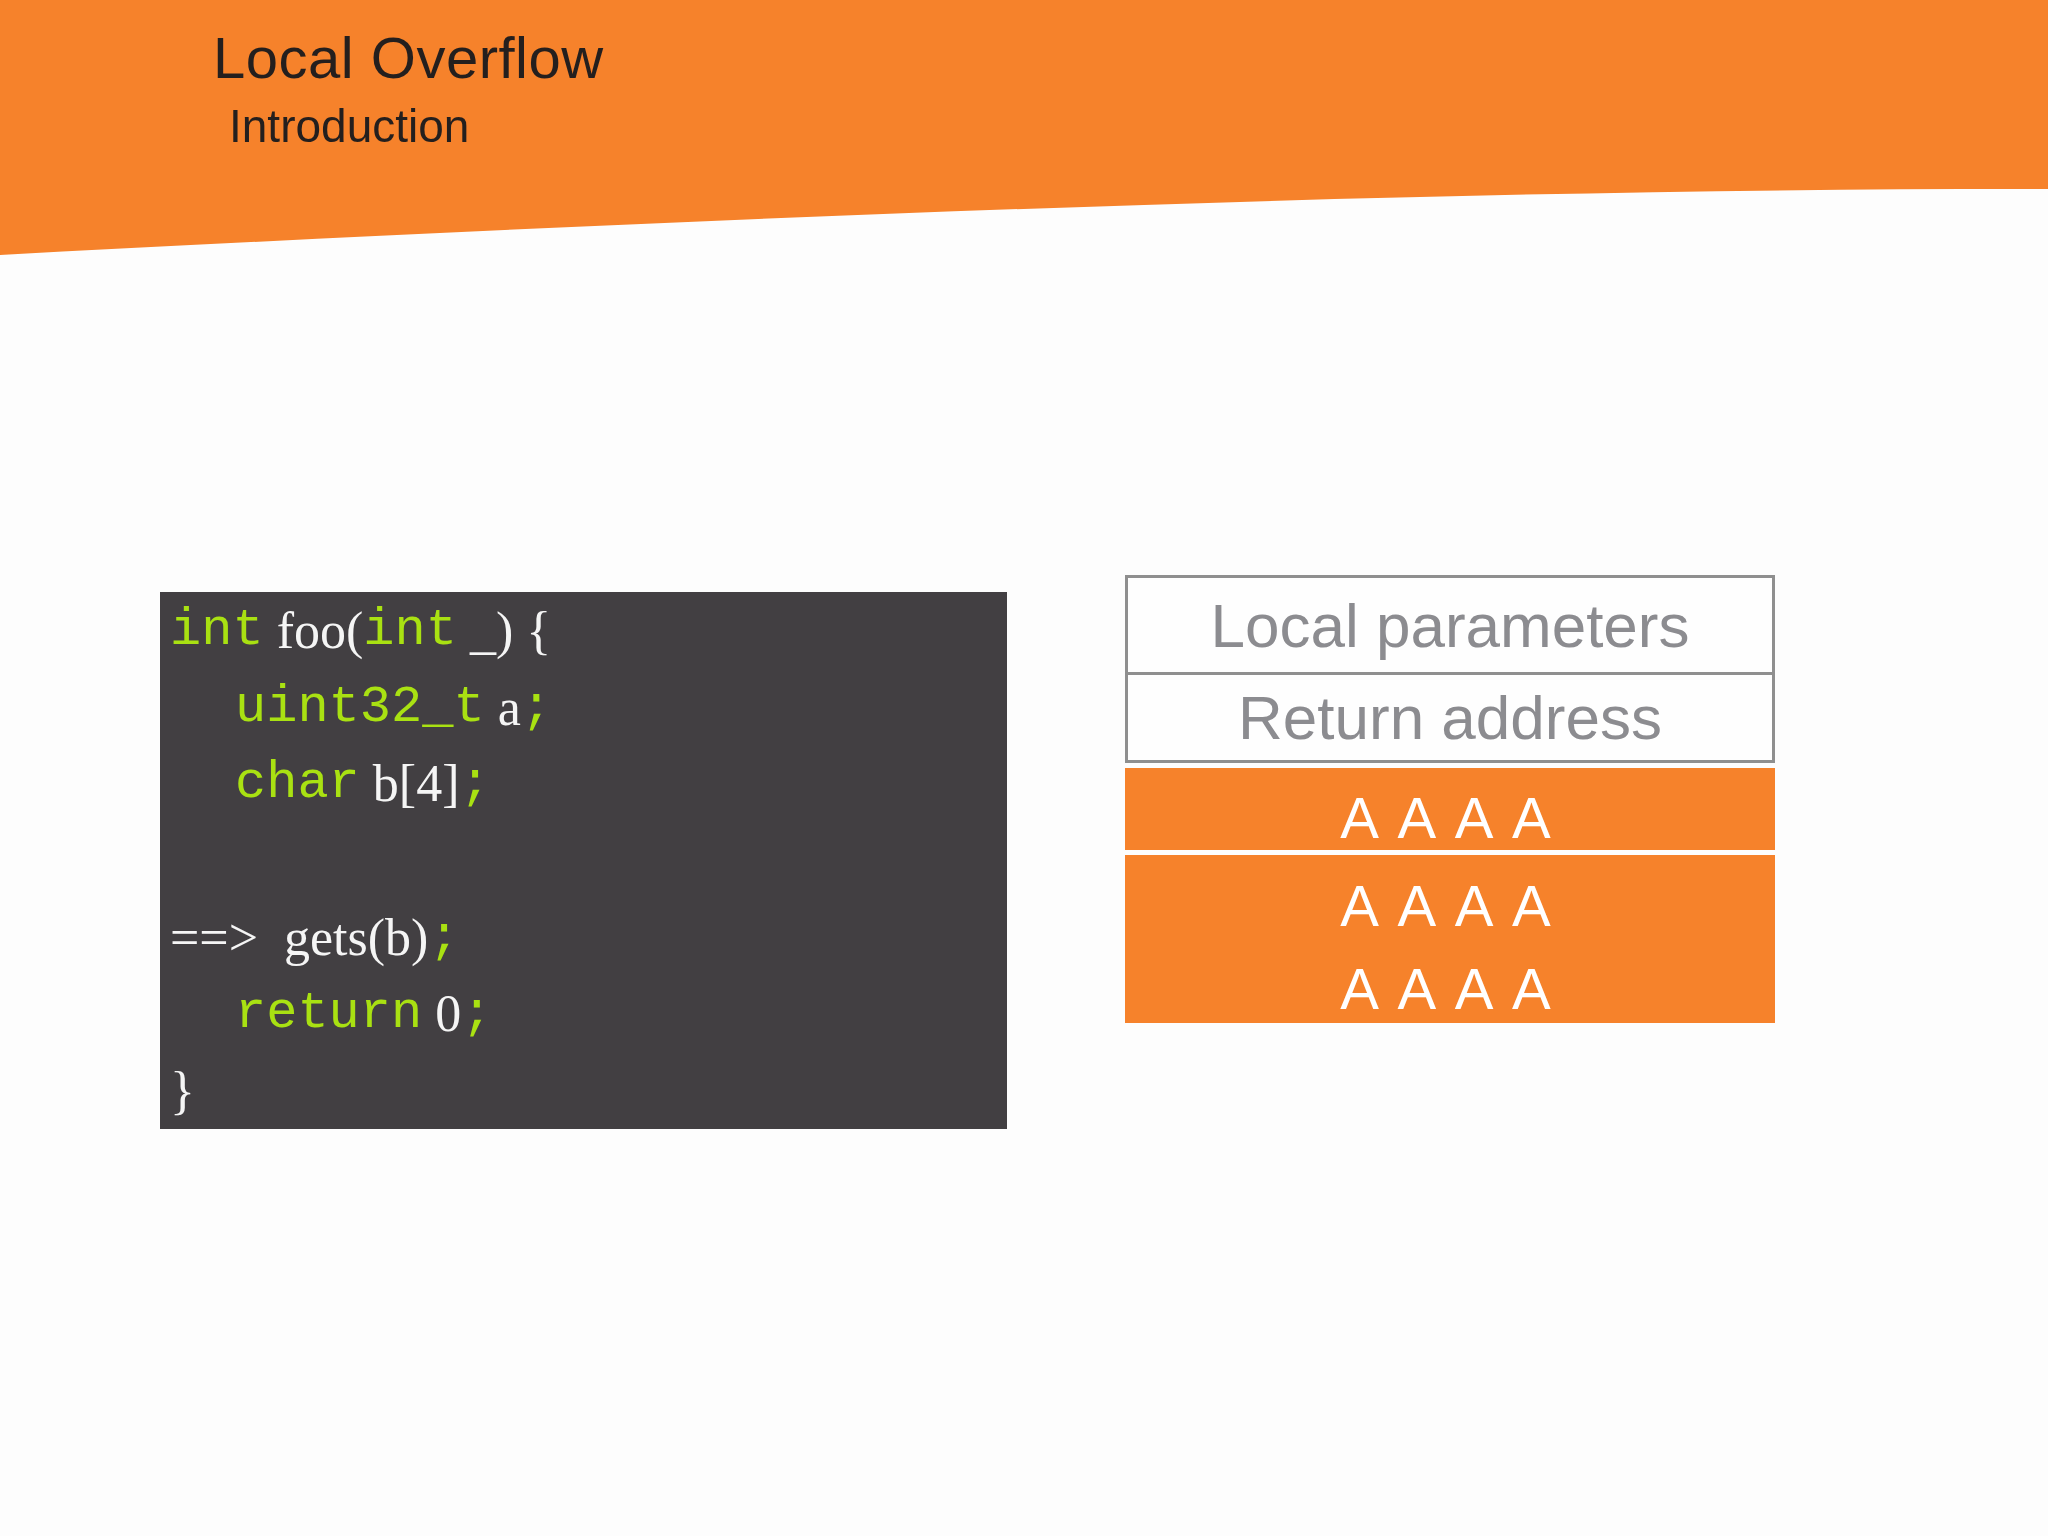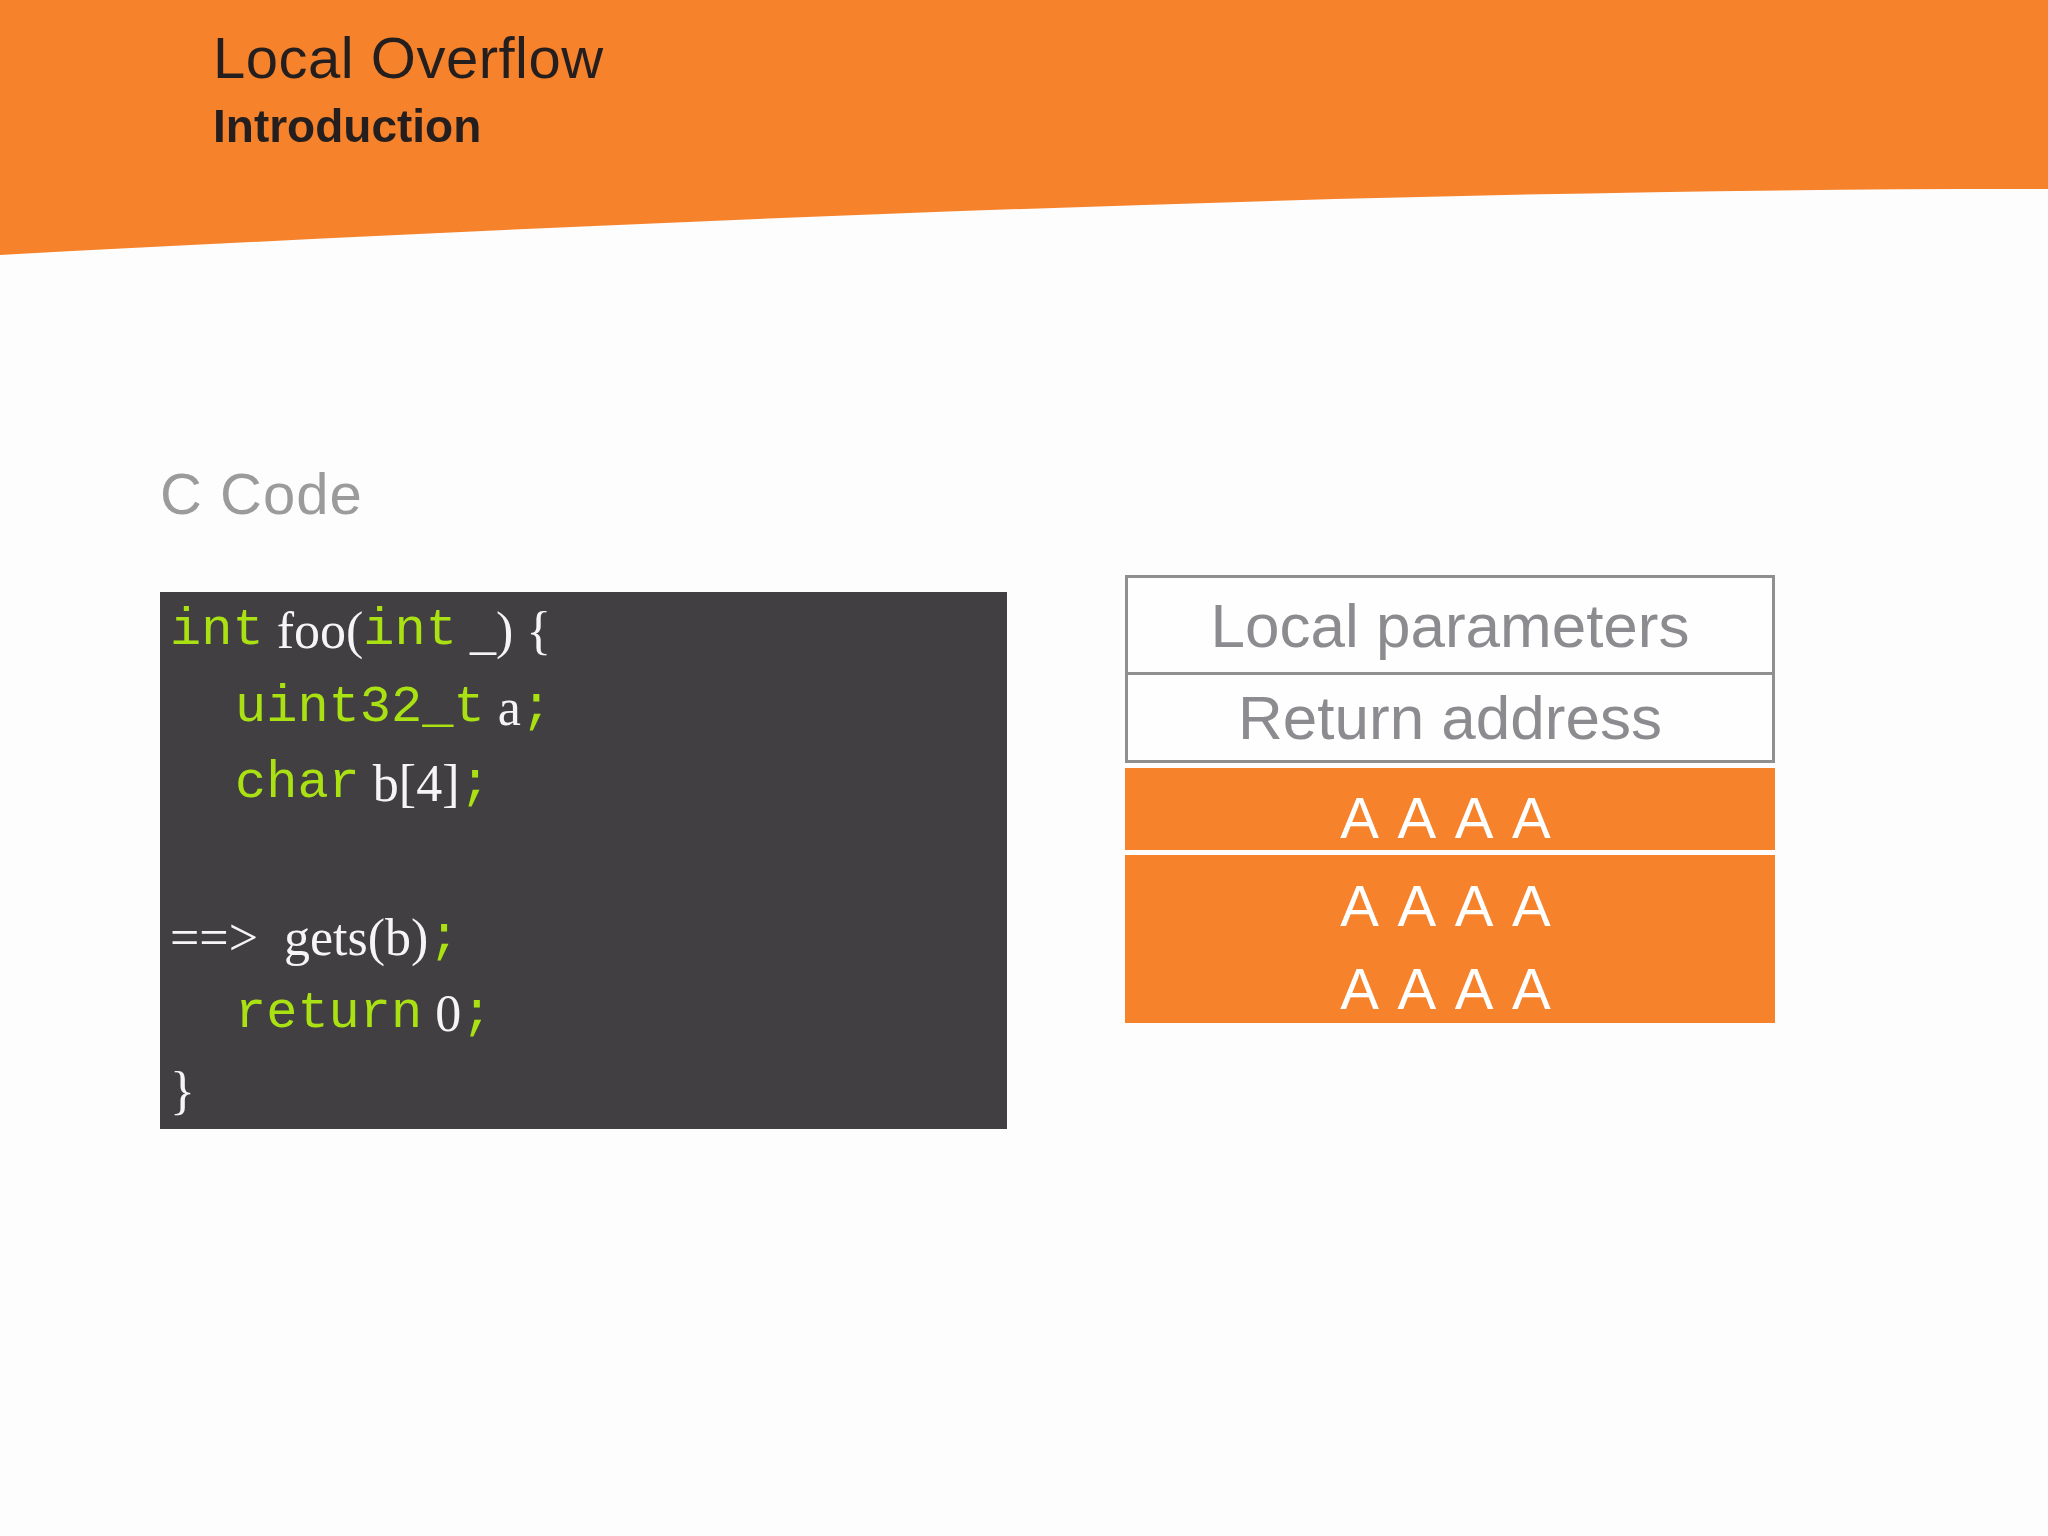--- a/index.html
+++ b/index.html
@@ -38,24 +38,24 @@
   }
   .title{
     margin:0;
     font-size:58px;
     line-height:1.12;
     font-weight:500;
     letter-spacing:0.5px;
     color:var(--heading-dark);
   }
   .subtitle{
-    margin:10px 0 0 0;
+    margin:10px 0 0 16px;
     font-size:46px;
     line-height:1.1;
-    font-weight:700;
+    font-weight:400;
     color:var(--heading-dark);
   }
   
   .section-label{
     position:absolute;left:160px;top:460px;
     font-size:58px;
     color:var(--section-gray);
     letter-spacing:1px;
   }
   
@@ -122,21 +122,20 @@
 
   <svg class="header-svg" width="2048" height="300" viewBox="0 0 2048 300" aria-hidden="true">
     <path d="M0 0 H2048 V189 C1400 188 620 222 0 255 Z" fill="#f6822b"></path>
   </svg>
 
   <div class="titles">
     <h1 class="title">Local Overflow</h1>
     <h2 class="subtitle">Introduction</h2>
   </div>
 
-  <div class="section-label">C Code</div>
 
   <pre class="code"><div class="code-line"><span class="c-green">int</span><span class="c-white"> foo(</span><span class="c-green">int</span><span class="c-white"> _) {</span></div><div class="code-line"><span class="c-white">     </span><span class="c-green">uint32_t</span><span class="c-white"> a</span><span class="c-green">;</span></div><div class="code-line"><span class="c-white">     </span><span class="c-green">char</span><span class="c-white"> b[4]</span><span class="c-green">;</span></div><div class="code-line"></div><div class="code-line"><span class="c-white">==&gt;  gets(b)</span><span class="c-green">;</span></div><div class="code-line"><span class="c-white">     </span><span class="c-green">return</span><span class="c-white"> 0</span><span class="c-green">;</span></div><div class="code-line"><span class="c-white">}</span></div></pre>
 
   <div class="stack">
       <div class="stack-box plain b0">
         <span class="box-label">Local parameters</span>
       </div>
       <div class="stack-box plain b1">
         <span class="box-label">Return address</span>
       </div>

